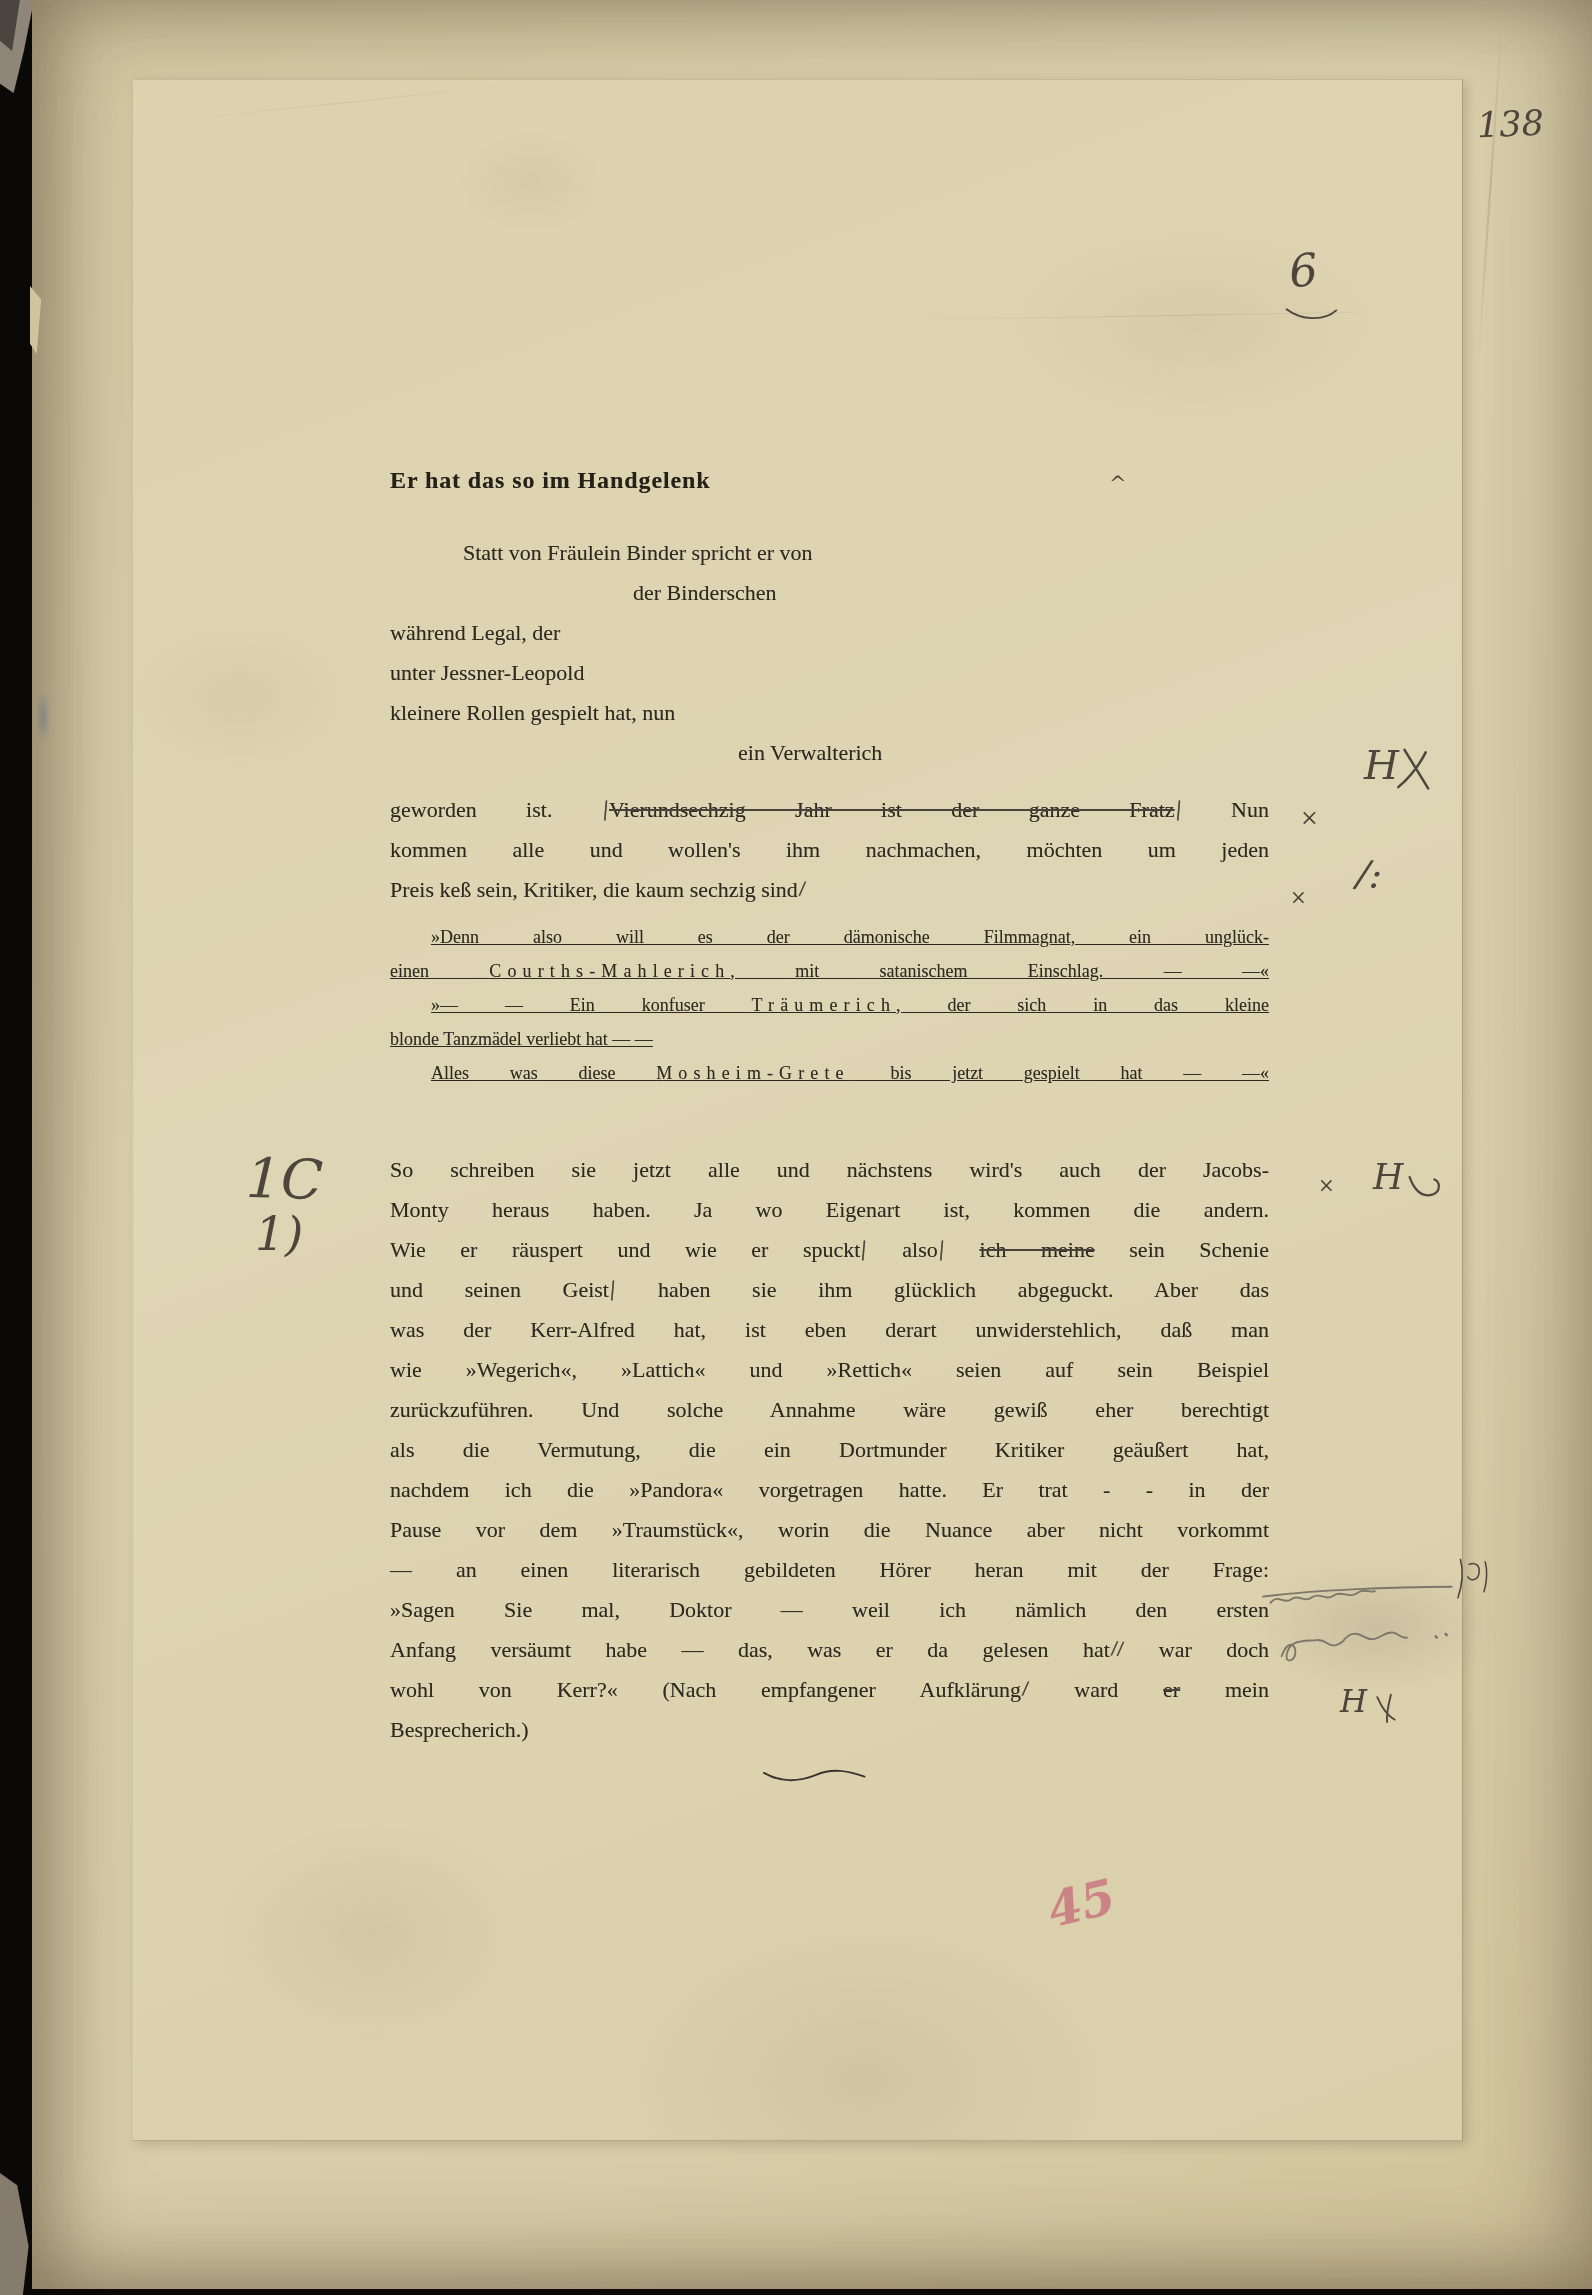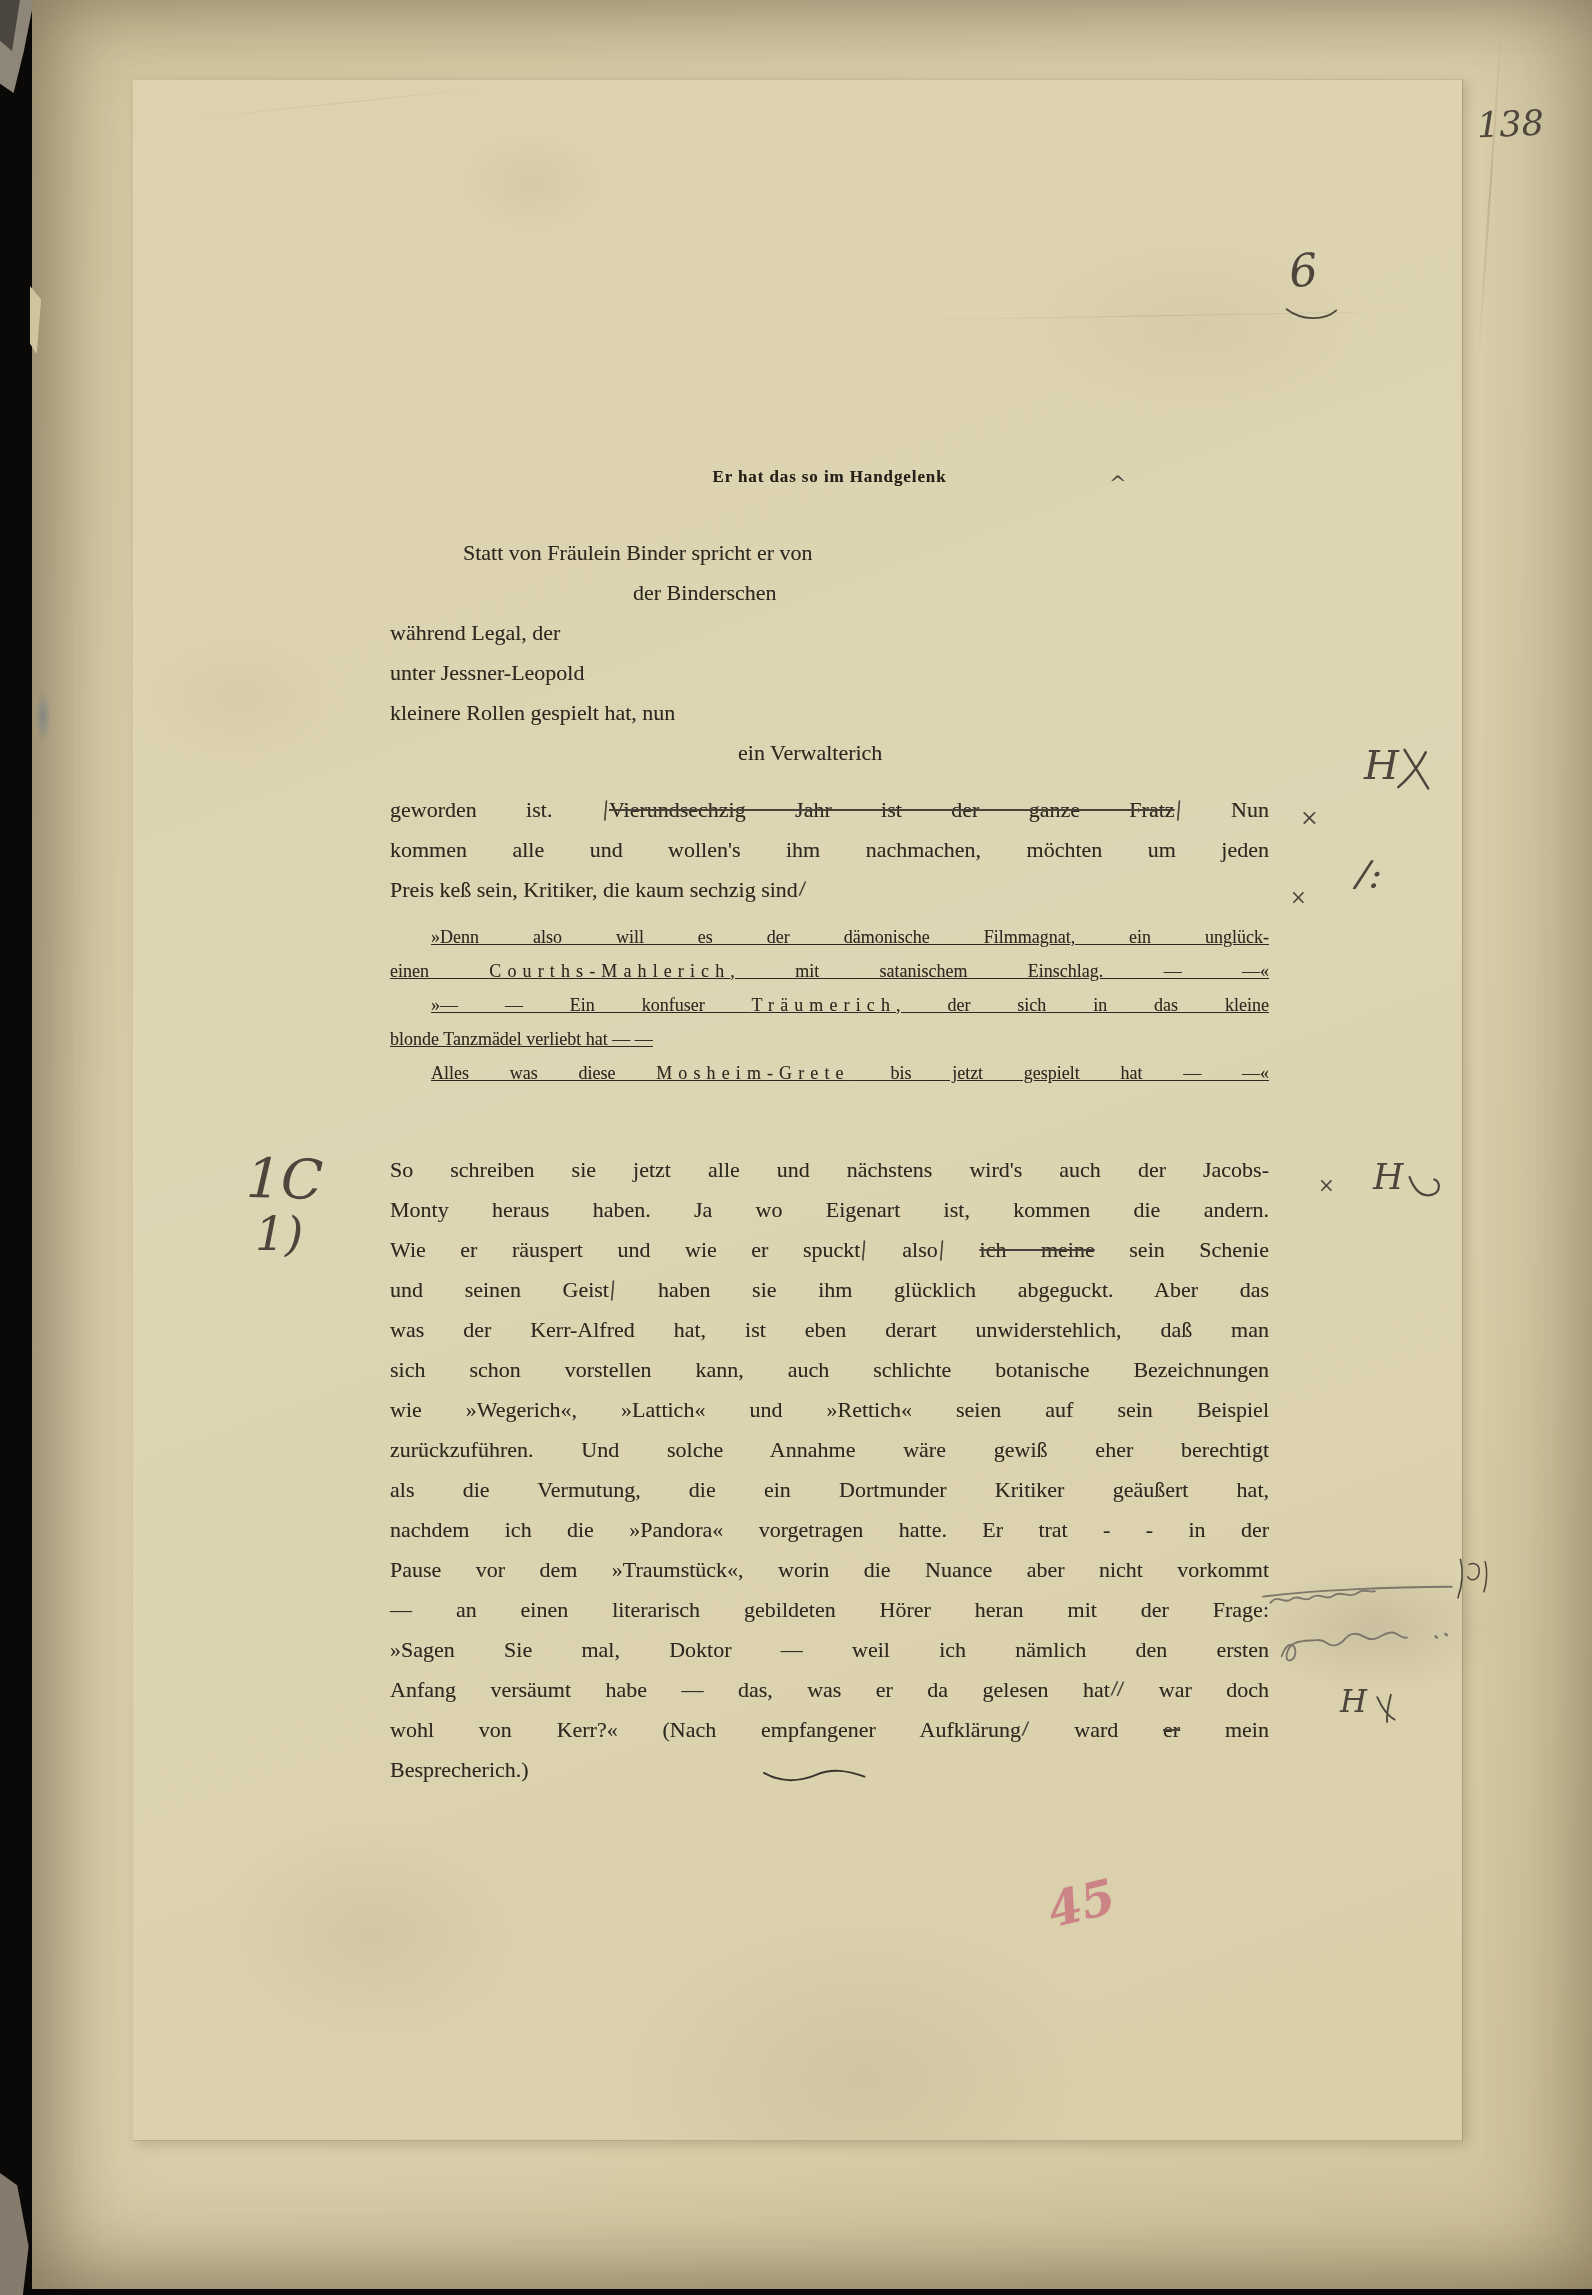--- a/index.html
+++ b/index.html
@@ -47,22 +47,22 @@
              background:linear-gradient(to right,rgba(120,100,65,0),rgba(120,100,65,.18),rgba(120,100,65,0));}
   .crease-h2{left:186px;top:102px;width:323px;height:1.2px;transform:rotate(-6deg);
              background:linear-gradient(to right,rgba(120,100,65,0),rgba(120,100,65,.14),rgba(120,100,65,0));}
 
   .smudge-blue{position:absolute;left:35px;top:690px;width:16px;height:53px;
     background:radial-gradient(ellipse at center,rgba(90,110,140,.45),rgba(90,110,140,0) 70%);}
   .smudge-erase{position:absolute;left:1248px;top:1558px;width:255px;height:137px;
     background:radial-gradient(ellipse,rgba(110,100,85,.16),transparent 70%);}
 
   
-  .title{position:absolute;left:390px;top:467px;width:879px;text-align:center;
-         font-size:17px;font-weight:700;letter-spacing:0.9px;color:#262118;
+  .title{position:absolute;left:390px;top:467px;width:879px;
+         font-size:24px;font-weight:700;letter-spacing:0.9px;color:#262118;
          text-shadow:0 0 0.6px rgba(38,33,24,.4);}
   .block{position:absolute;left:390px;width:879px;color:#2e2920;
          text-shadow:0 0 0.6px rgba(46,41,32,.3);}
   .line{height:40px;line-height:40px;font-size:22px;}
   .qline{height:34px;line-height:34px;font-size:18px;text-decoration:underline;}
   .j{text-align:justify;text-align-last:justify;}
   .i1{text-indent:73px;}
   .qi{text-indent:41px;}
   .c1{margin-left:243px;}
   .c2{}
@@ -126,21 +126,20 @@
       <div class="qline"><span>blonde Tanzmädel verliebt hat — —</span></div>
       <div class="qline j qi"><span>Alles was diese </span><span class="sp">Mosheim-Grete</span><span> bis jetzt gespielt hat — —«</span></div>
     </div>
 
   <div class="block" style="top:1150px">
       <div class="line j"><span>So schreiben sie jetzt alle und nächstens wird's auch der Jacobs-</span></div>
       <div class="line j"><span>Monty heraus haben. Ja wo Eigenart ist, kommen die andern.</span></div>
       <div class="line j"><span>Wie er räuspert und wie er spuckt</span><span class="pen">|</span><span> also</span><span class="pen">|</span><span> </span><span class="strike">ich meine</span><span> sein Schenie</span></div>
       <div class="line j"><span>und seinen Geist</span><span class="pen">|</span><span> haben sie ihm glücklich abgeguckt. Aber das</span></div>
       <div class="line j"><span>was der Kerr-Alfred hat, ist eben derart unwiderstehlich, daß man</span></div>
-      <div class="line j"><span>sich schon vorstellen kann, auch schlichte botanische Bezeichnungen</span></div>
       <div class="line j"><span>wie »Wegerich«, »Lattich« und »Rettich« seien auf sein Beispiel</span></div>
       <div class="line j"><span>zurückzuführen. Und solche Annahme wäre gewiß eher berechtigt</span></div>
       <div class="line j"><span>als die Vermutung, die ein Dortmunder Kritiker geäußert hat,</span></div>
       <div class="line j"><span>nachdem ich die »Pandora« vorgetragen hatte. Er trat - - in der</span></div>
       <div class="line j"><span>Pause vor dem »Traumstück«, worin die Nuance aber nicht vorkommt</span></div>
       <div class="line j"><span>— an einen literarisch gebildeten Hörer heran mit der Frage:</span></div>
       <div class="line j"><span>»Sagen Sie mal, Doktor — weil ich nämlich den ersten</span></div>
       <div class="line j"><span>Anfang versäumt habe — das, was er da gelesen hat</span><span class="pen">//</span><span> war doch</span></div>
       <div class="line j"><span>wohl von Kerr?« (Nach empfangener Aufklärung</span><span class="pen">/</span><span> ward </span><span class="penstrike">er</span><span> mein</span></div>
       <div class="line"><span>Besprecherich.)</span></div>

